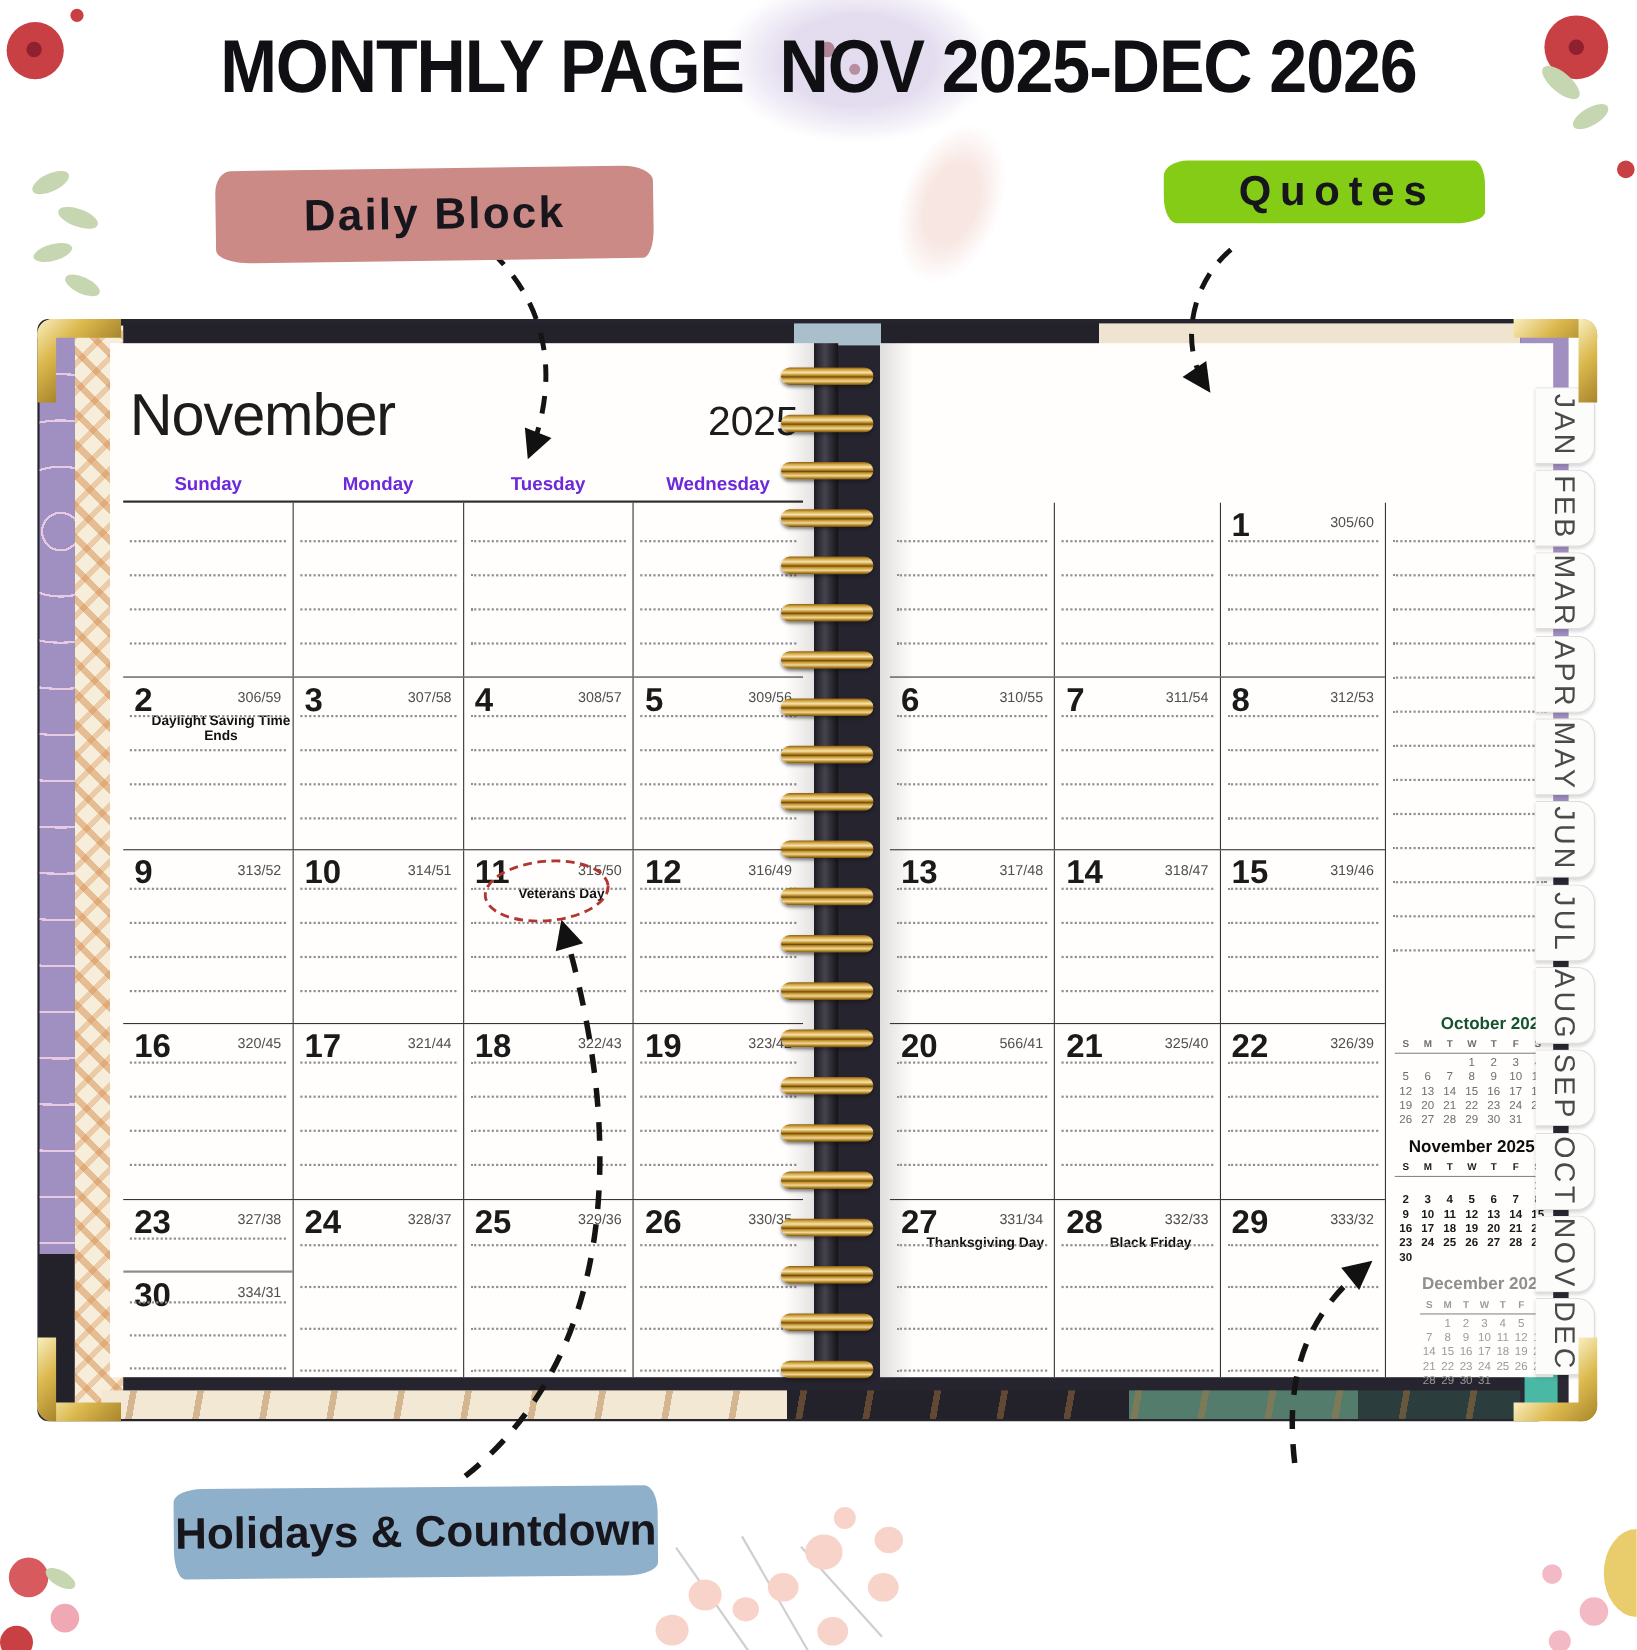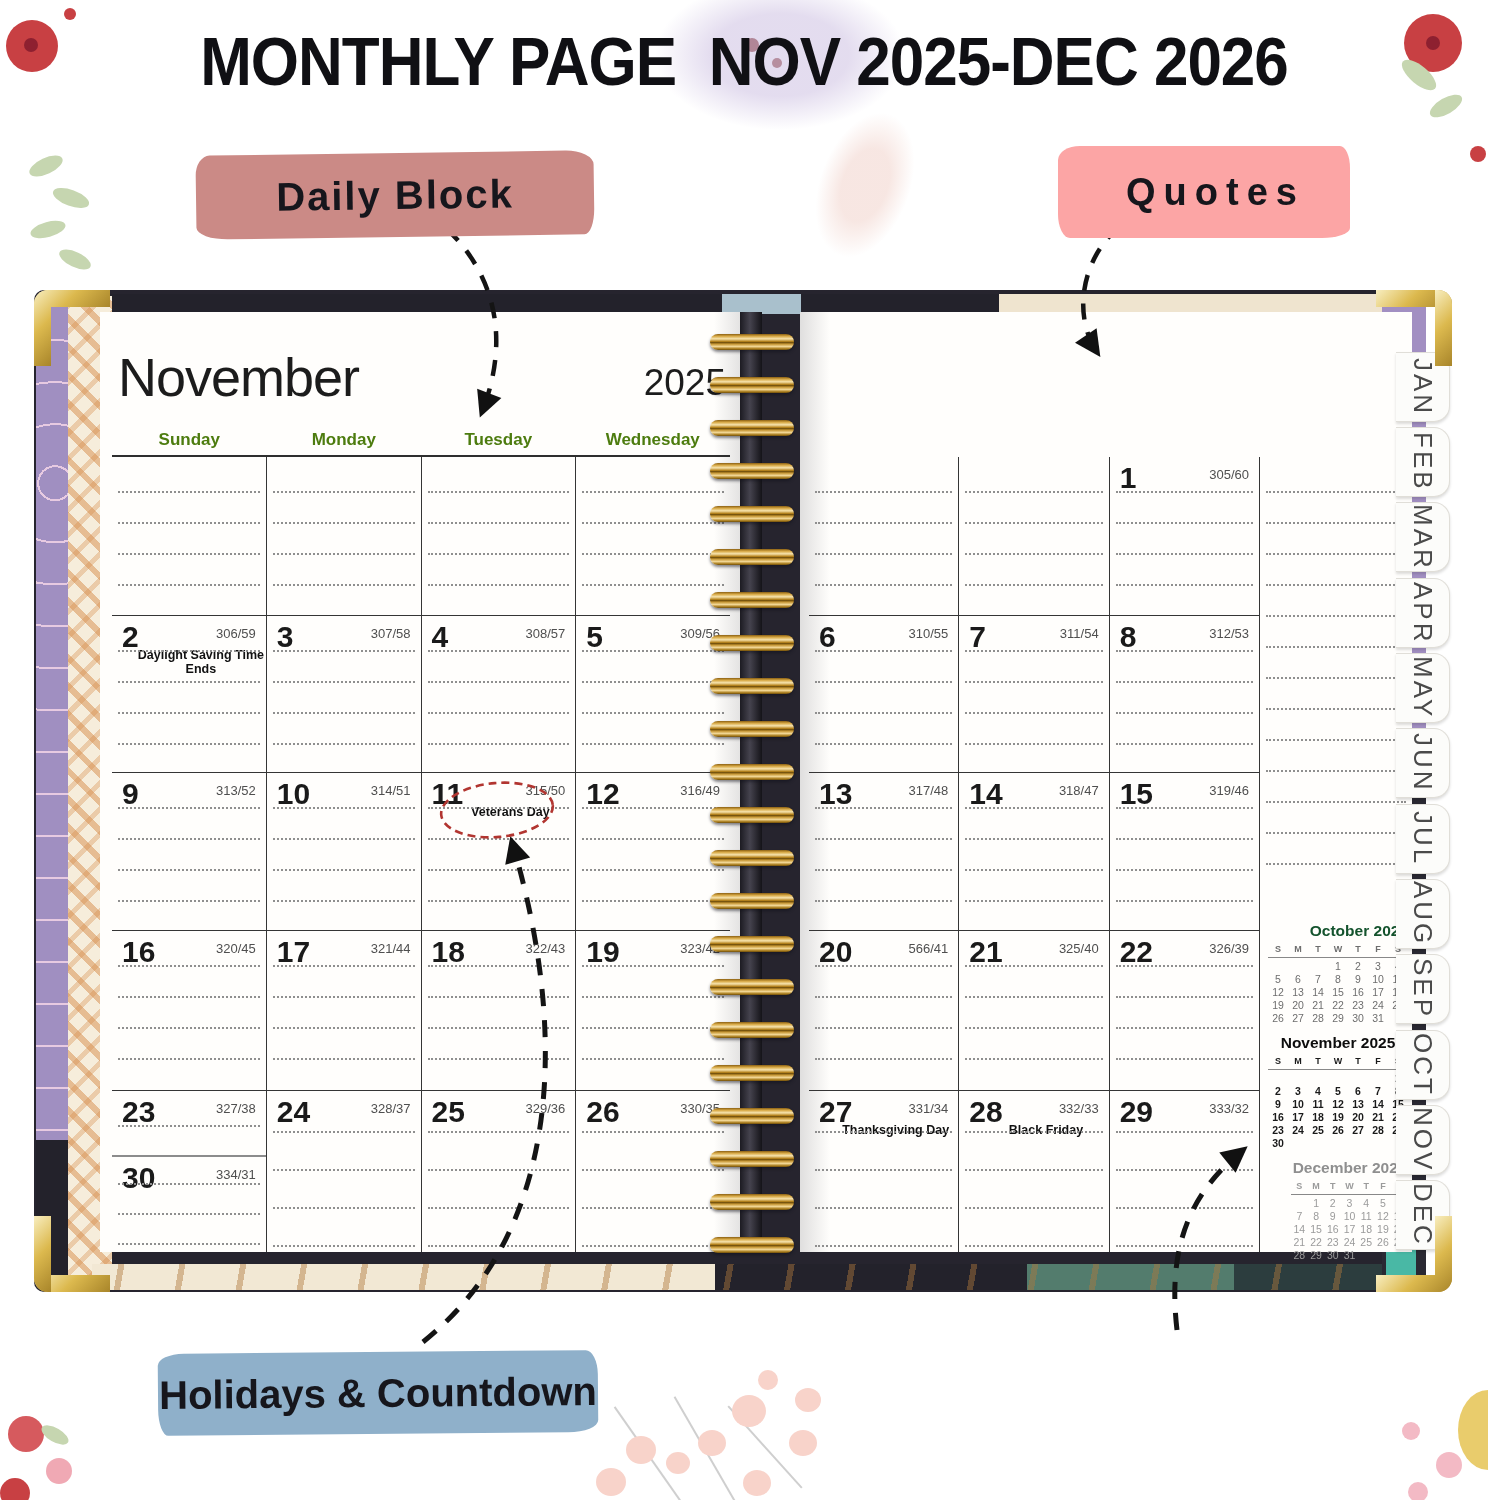--- a/index.html
+++ b/index.html
@@ -12,21 +12,21 @@
 
   
   .main-title { position:absolute; top:26px; left:0; right:0; text-align:center; z-index:8;
     font-size:62px; font-weight:800; letter-spacing:-1px; color:#101014; transform:scaleY(1.1); white-space:pre; }
 
   
   .callout { position:absolute; z-index:8; display:flex; align-items:center; justify-content:center;
     color:#16161c; font-weight:700; }
   .co-daily   { left:196px; top:153px; width:398px; height:84px; background:#cb8a86;
     border-radius:14px 28px 10px 32px / 20px 14px 26px 12px; transform:rotate(-.8deg); font-size:40px; letter-spacing:2px; }
-  .co-quotes  { left:1058px; top:146px; width:292px; height:92px; background:#fca5a5;
+  .co-quotes  { left:1058px; top:146px; width:292px; height:57px; background:#84cc16;
     border-radius:22px 10px 28px 12px / 14px 22px 10px 24px; font-size:38px; letter-spacing:8px;padding-left:23px; }
   .co-holiday { left:158px; top:1352px; width:440px; height:82px; background:#8fb0ca;
     border-radius:26px 12px 30px 10px / 12px 24px 12px 26px; transform:rotate(-.5deg); font-size:40px; }
   .co-ref     { left:1032px; top:1336px; width:366px; height:78px; background:#dab85c;
     border-radius:12px 26px 10px 28px / 22px 12px 24px 12px; font-size:40px; }
 
   
   .book { position:absolute; left:34px; top:290px; width:1374px; height:1002px; z-index:1; }
   .cover-base { position:absolute; inset:0; background:#26242e; border-radius:10px; }
   .strip-top { position:absolute; left:28px; top:4px; right:26px; height:20px;
@@ -77,21 +77,21 @@
 
   
   .month-name { position:absolute; left:18px; top:34px; font-size:54px; color:#1c1c1c; letter-spacing:-1px; }
   .year-label { position:absolute; right:14px; top:50px; font-size:37px; color:#1c1c1c; }
   .quote { position:absolute; top:36px; right:32px; text-align:right; font-size:17.5px; color:#3d3d3d; line-height:30px; }
 
   
   .ltable { position:absolute; left:12px; top:112px; width:618px; height:828px; }
   .rtable { position:absolute; left:9px;  top:112px; width:603px; height:828px; }
   .lheaders { height:33px; display:grid; grid-template-columns:repeat(4,1fr); align-items:center; text-align:center;
-    font-size:17px; font-weight:700; color:#4d7c0f; border-bottom:2.5px solid #2e2e2e; }
+    font-size:17px; font-weight:700; color:#6d28d9; border-bottom:2.5px solid #2e2e2e; }
   .rheaders { height:33px; display:grid; grid-template-columns:150px 150px 150px 153px; align-items:center; text-align:center;
     font-size:17px; font-weight:700; color:#141414; border-bottom:2.5px solid #2e2e2e; }
   .rbody { position:absolute; left:0; top:33px; right:0; bottom:0; display:flex; }
   .rdays { width:450px; }
   .notescol { width:153px; border-left:1.8px solid #353535; position:relative; }
 
   .wrow { display:flex; }
   .wrow.bt { border-top:1.8px solid #353535; }
   .h1{height:158px}.h2{height:157px}.h3{height:158px}.h4{height:160px}.h5{height:162px}
   .cell { position:relative; flex:1; overflow:hidden; }

